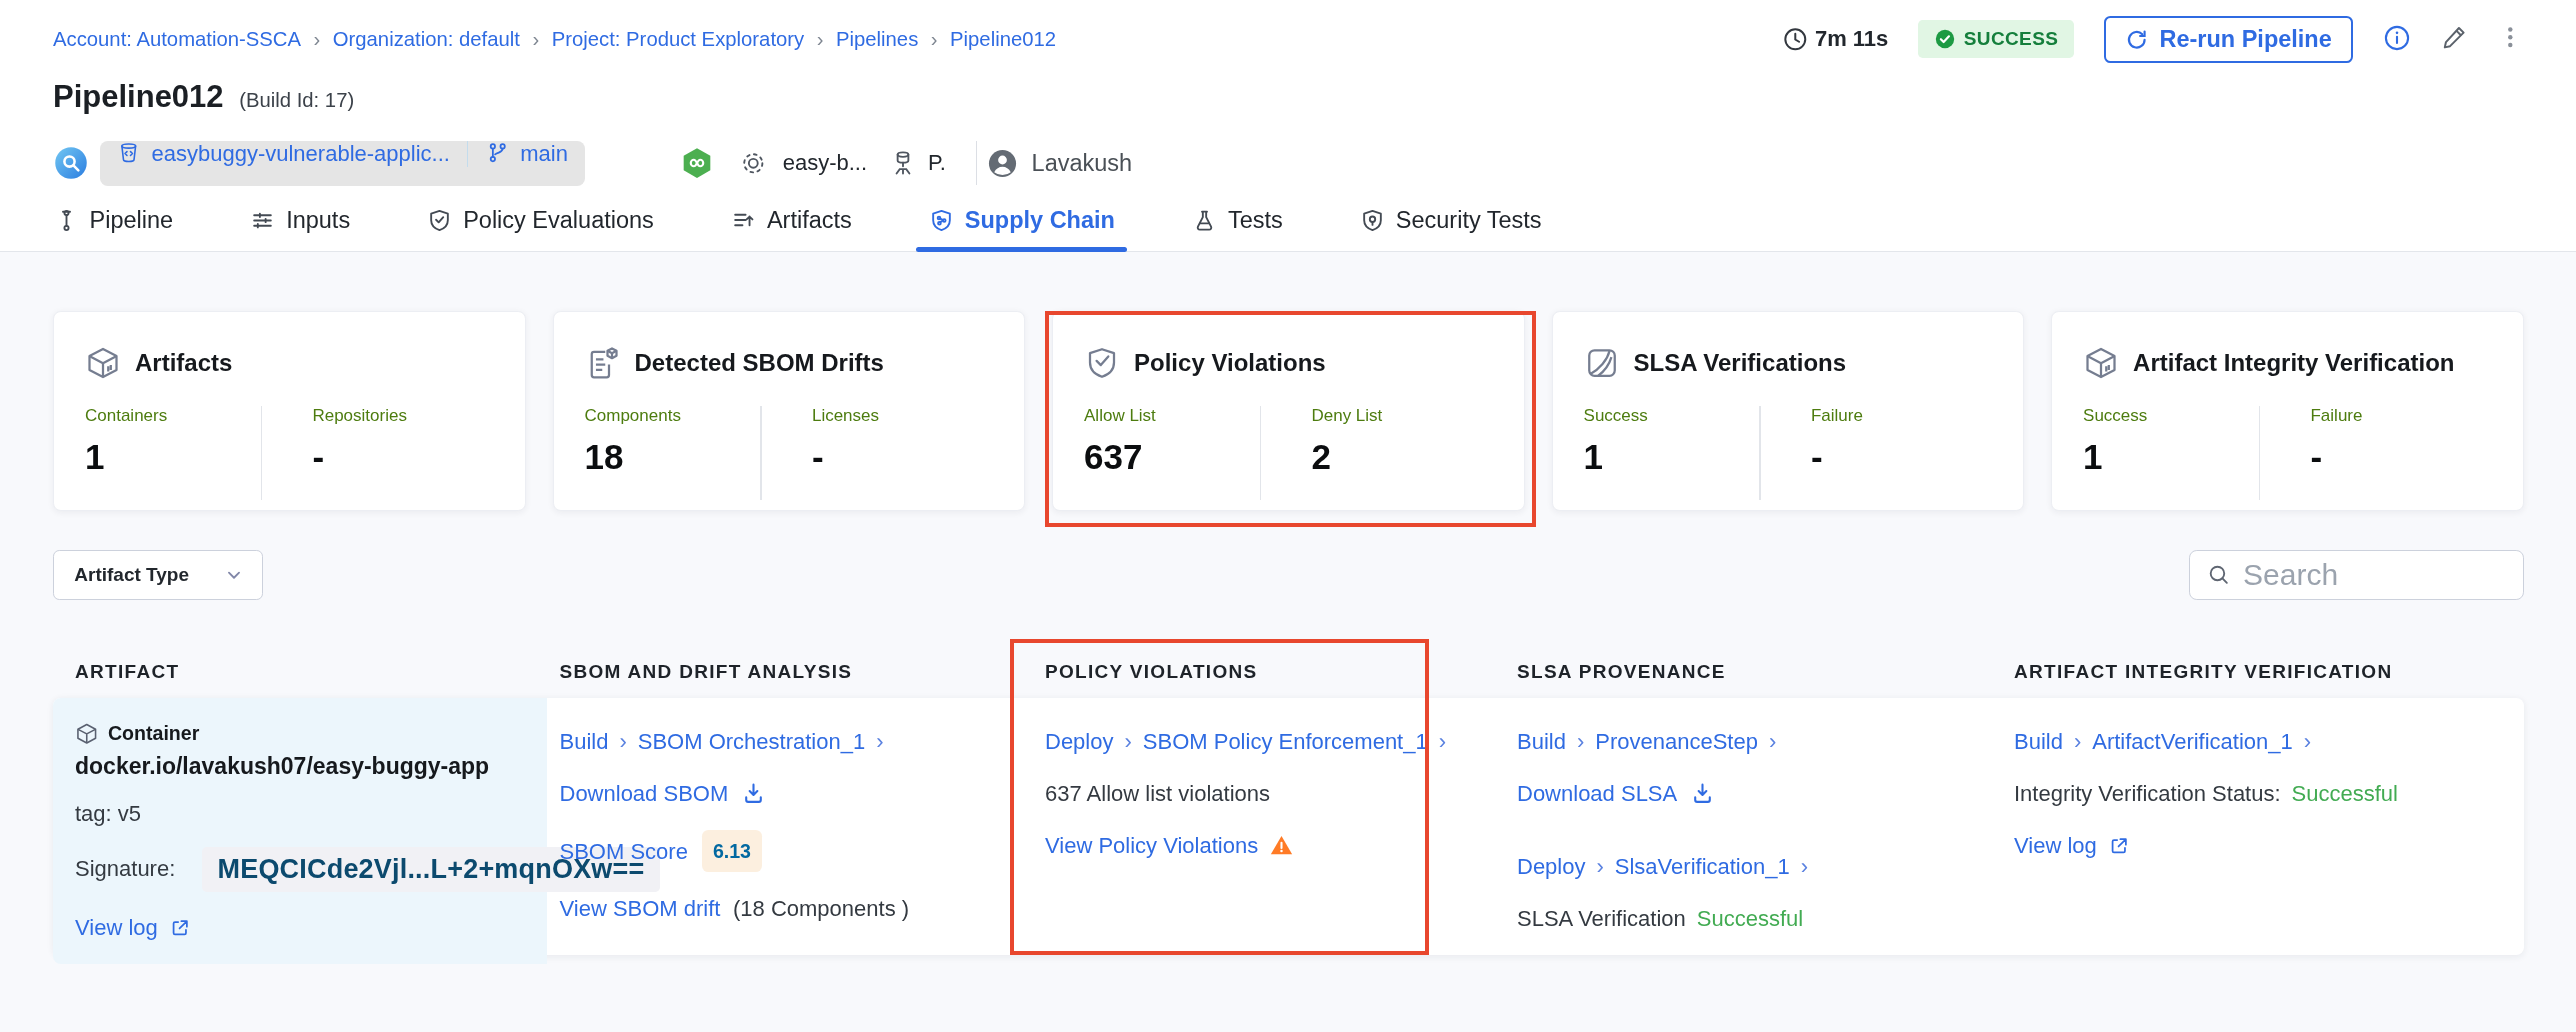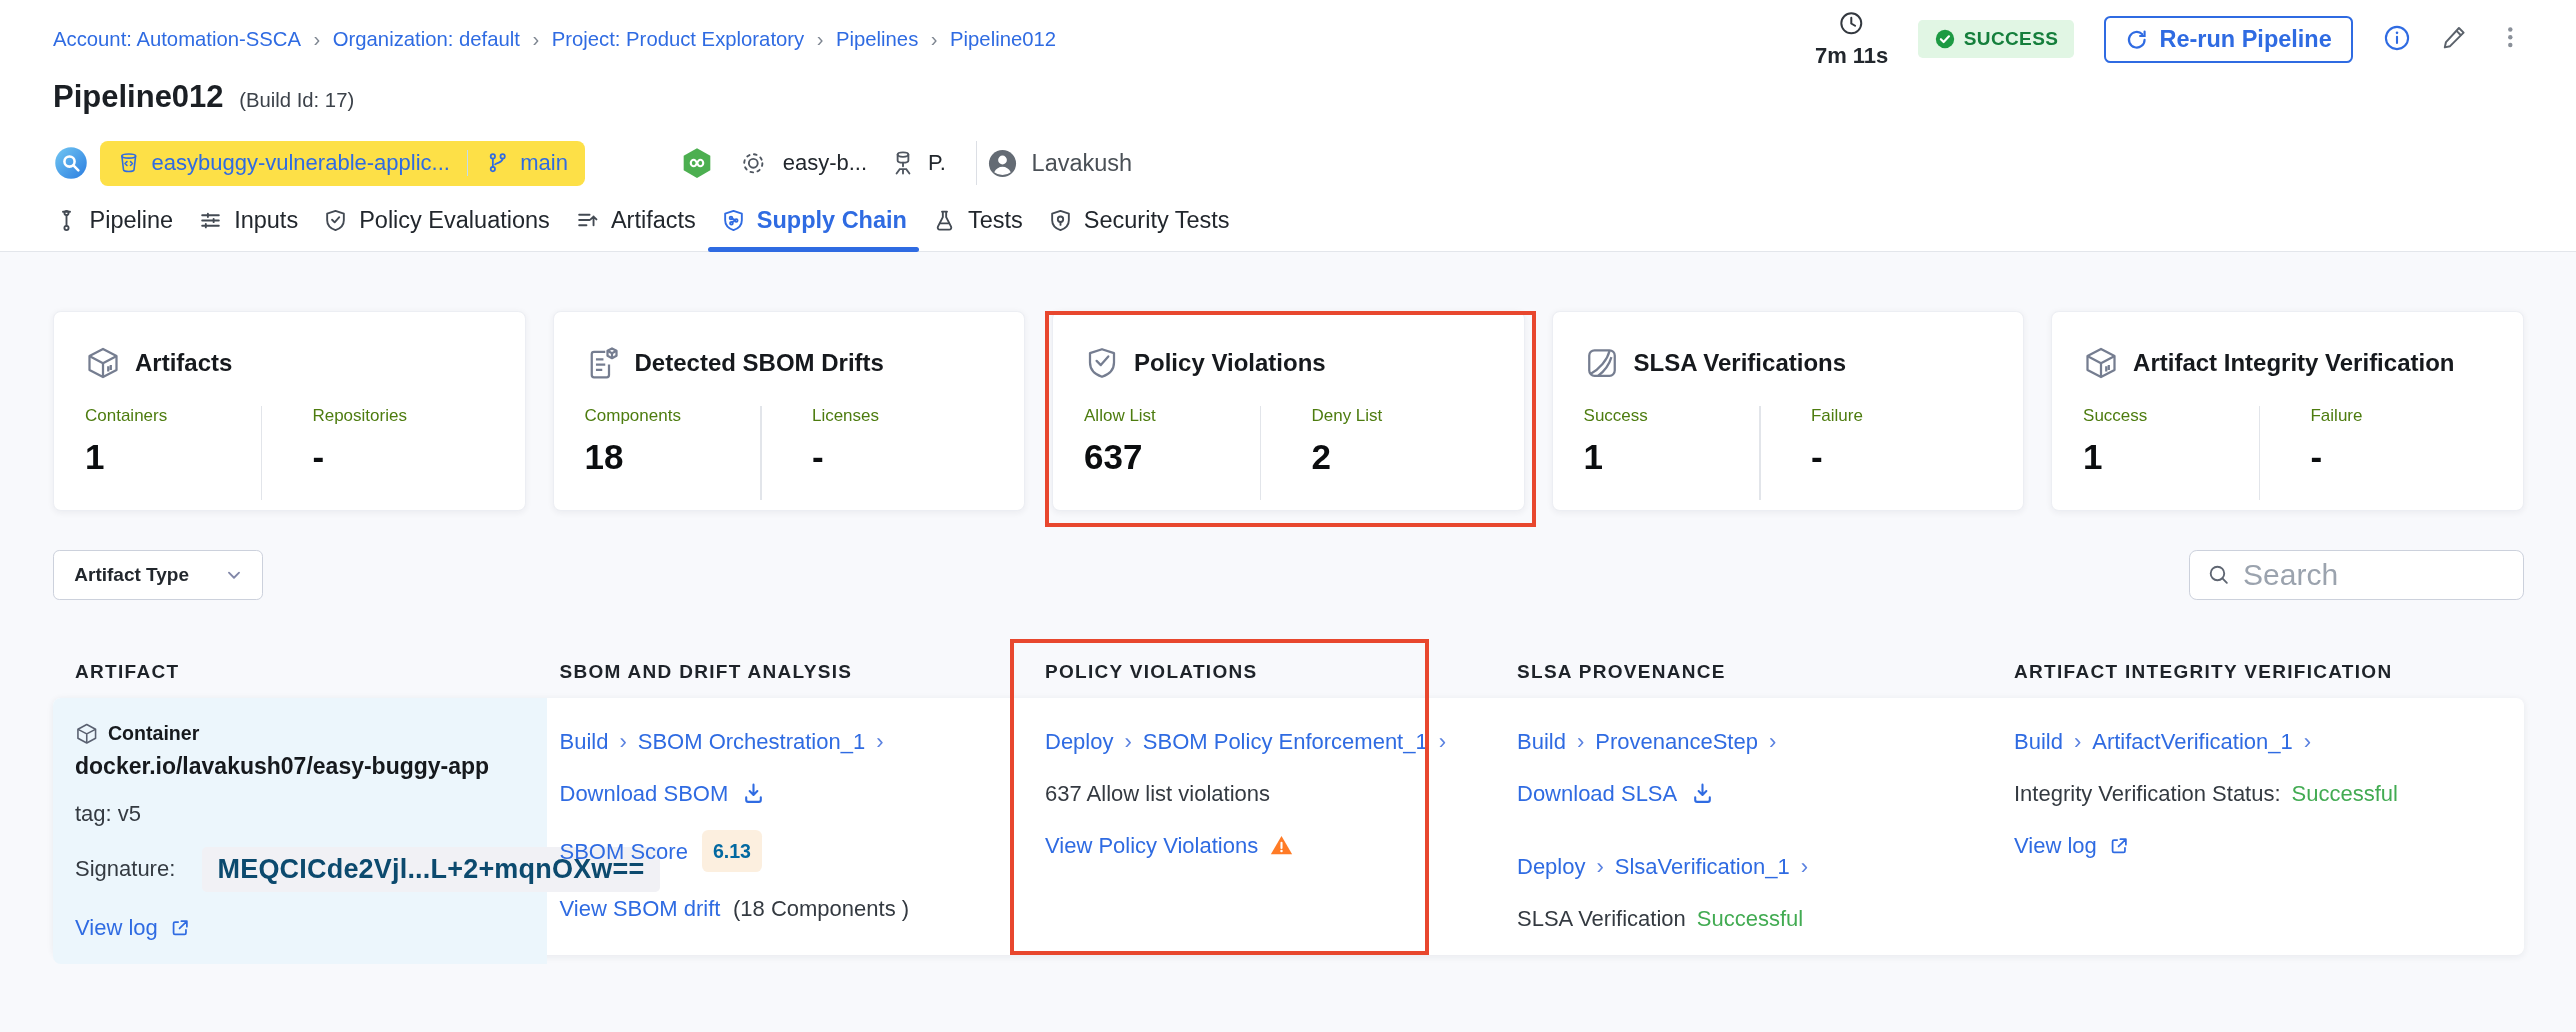--- a/index.html
+++ b/index.html
@@ -16,55 +16,55 @@
 
   
   .hdr { background: #fff; padding: 0; }
   .hrow { padding-left: 53px; padding-right: 52px; }
 
   .row1 { display: flex; align-items: center; padding-top: 23.5px; height: 55px; }
   .crumbs { display: flex; align-items: center; gap: 12.5px; font-size: 20.3px; }
   .crumbs a { color: #2f6be2; text-decoration: none; cursor: pointer; }
   .crumb-sep { color: #7d8590; font-size: 20.3px; }
   .row1-right { margin-left: auto; display: flex; align-items: center; gap: 30px; }
-  .dur { display: flex; align-items: center; gap: 6px; font-size: 22px; font-weight: 600; color: #22272d; flex-direction: column; }
+  .dur { display: flex; align-items: center; gap: 6px; font-size: 22px; font-weight: 600; color: #22272d; }
   .dur .ic { width: 26.6px; height: 26.6px; color: #33383f; }
   .badge-success { display: flex; align-items: center; gap: 7.8px; background: #e1f6e4; color: #157f3c;
     font-size: 19px; font-weight: 700; letter-spacing: 0.4px; padding: 7.8px 15.6px; border-radius: 4.7px; }
   .badge-success .ic { width: 22px; height: 22px; }
   .rerun { display: flex; align-items: center; gap: 11px; background: #fff; border: 2px solid #2f6be2;
     color: #2f6be2; font-family: inherit; font-size: 23.5px; font-weight: 600; height: 47px; padding: 0 19px;
     border-radius: 6.3px; cursor: pointer; justify-content: flex-end; }
   .rerun .ic { width: 23.5px; height: 23.5px; }
   .icon-btn { background: none; border: none; cursor: pointer; padding: 0; }
   .info-i { width: 28px; height: 28px; color: #2f6be2; }
   .pencil-i { width: 26.6px; height: 26.6px; color: #5b626b; }
   .kebab-i { width: 26.6px; height: 26.6px; color: #8a9099; }
 
   .row2 { display: flex; align-items: baseline; gap: 15.6px; margin-top: 23.5px; }
   .title { font-size: 31px; font-weight: 700; color: #1b1f24; }
   .buildid { font-size: 20.3px; color: #3c424a; }
 
   .row3 { display: flex; align-items: center; margin-top: 25px; height: 47px; }
   .cb-icon { width: 36px; height: 36px; }
-  .repo-pill { display: flex; align-items: center; gap: 11px; background: #fde047; border-radius: 7.8px;
+  .repo-pill { display: flex; align-items: flex-start; gap: 11px; background: #e5e5e5; border-radius: 7.8px;
     height: 45px; padding: 0 17px; margin-left: 11px; cursor: pointer; }
   .repo-pill .txt { color: #2f6be2; font-size: 22px; }
   .pill-div { width: 1.2px; height: 26.6px; background: #c3dced; margin: 0 6.3px; }
   .repo-i, .branch-i { width: 23.5px; height: 23.5px; color: #2f6be2; }
   .hex-i { width: 34px; height: 34px; margin-left: 95px; }
   .gear-i { width: 26.6px; height: 26.6px; color: #4f5660; margin-left: 26.6px; }
   .meta-txt { font-size: 22px; color: #22272d; margin-left: 15.6px; }
   .srv-i { width: 28px; height: 28px; color: #4f5660; margin-left: 22px; }
   .vdiv { width: 1.2px; height: 44px; background: #dcdfe5; margin-left: 30px; margin-right: 9.4px; }
   .avatar-i { width: 31px; height: 31px; }
   .uname { font-size: 23.5px; color: #4a5056; margin-left: 14px; }
 
   
-  .tabs { display: flex; margin-top: 20.3px; padding-left: 41px; border-bottom: 1.6px solid #e3e6eb; }
+  .tabs { display: flex; gap: 52px; margin-top: 20.3px; padding-left: 41px; border-bottom: 1.6px solid #e3e6eb; }
   .tab { position: relative; display: flex; align-items: center; gap: 11px; padding: 0 12.5px 17px 12.5px;
     font-size: 23.5px; font-weight: 500; color: #22272d; cursor: pointer; }
   .tab .ic { width: 25px; height: 25px; color: #434a53; }
   .tab.active { color: #2f6be2; font-weight: 600; }
   .tab.active .ic { color: #2f6be2; }
   .tab.active::after { content: ""; position: absolute; left: 0; right: 0; bottom: -1.6px; height: 5.5px;
     background: #2f6be2; border-radius: 3.1px; }
 
   
   .main { padding: 0 52px 0 53px; }

